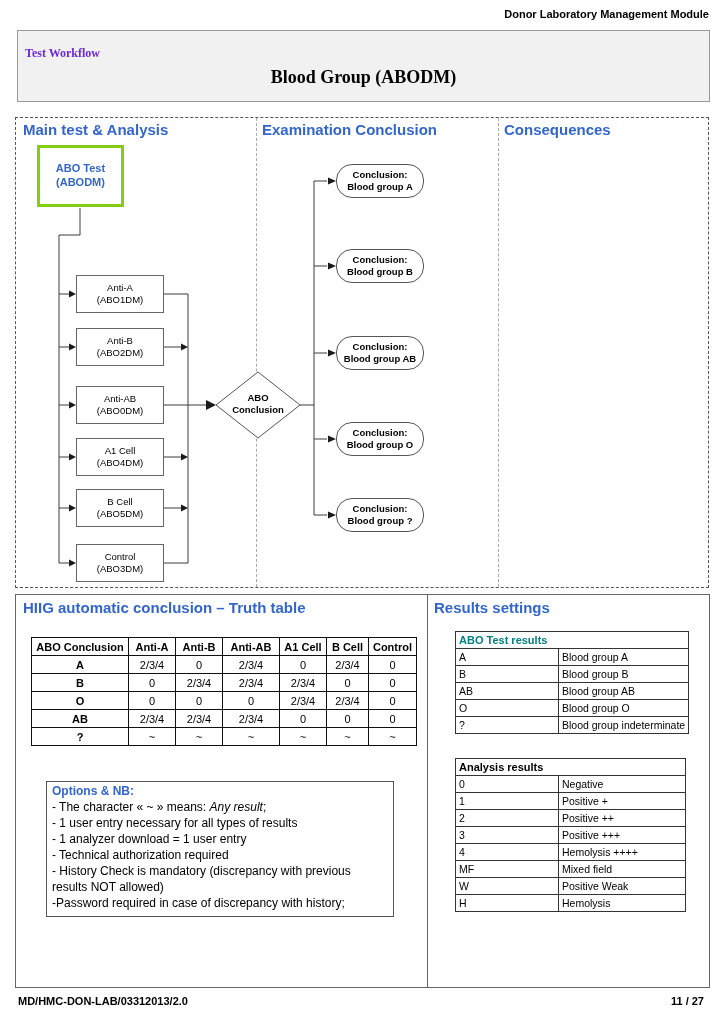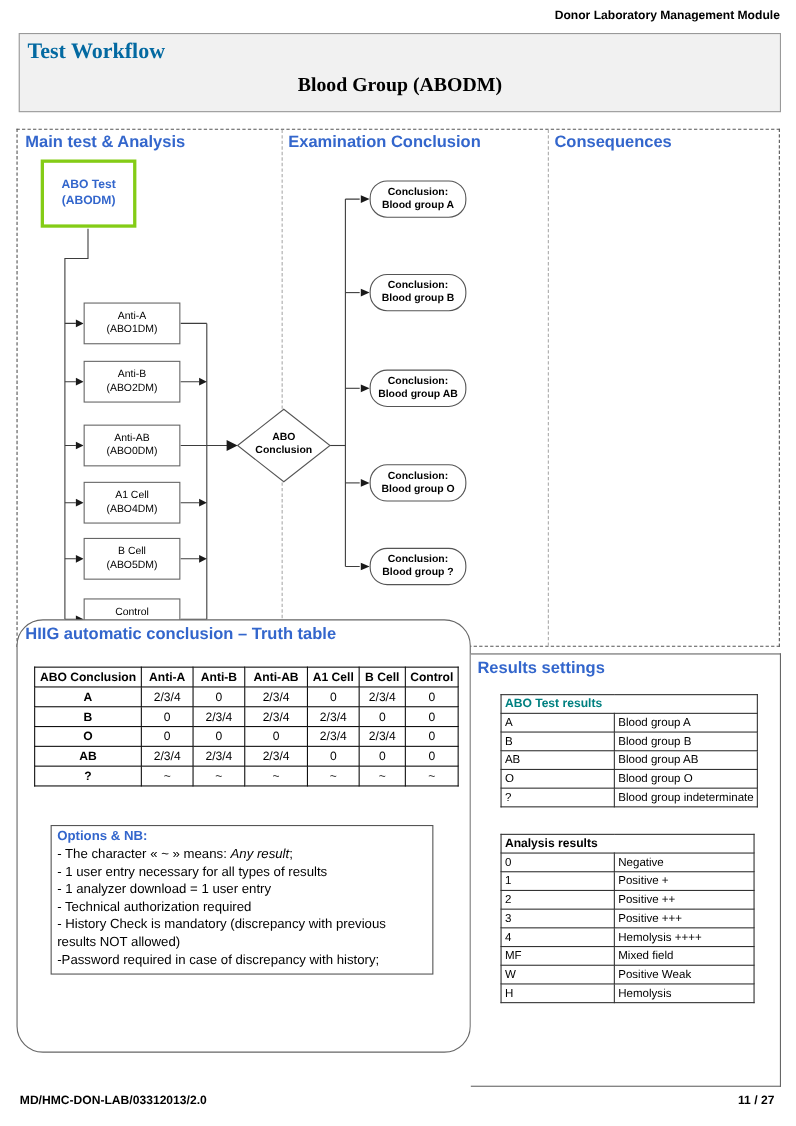--- a/index.html
+++ b/index.html
@@ -7,43 +7,43 @@
        font-family:"Liberation Sans",sans-serif;color:#000;}
   .abs{position:absolute;}
 
   
   .module-hdr{top:8px;right:15px;font-size:11px;font-weight:bold;}
   .footer-ref{top:995px;left:18px;font-size:11px;font-weight:bold;}
   .footer-page{top:995px;right:20px;font-size:11px;font-weight:bold;}
 
   
   .title-box{left:17px;top:30px;width:691px;height:70px;background:#f1f1f1;border:1px solid #999;}
-  .title-main{left:7px;top:5px;font-family:"Liberation Serif",serif;font-weight:bold;
-              font-size:20px;color:#0369a1;}
+  .title-main{left:7px;top:15px;font-family:"Liberation Serif",serif;font-weight:bold;
+              font-size:12px;color:#6d28d9;}
   .title-sub{left:0;top:36px;width:100%;text-align:center;font-family:"Liberation Serif",serif;
              font-weight:bold;font-size:18px;color:#000000;}
 
   
   .flow{left:15px;top:117px;width:692px;height:469px;border:1px dashed #555;}
   .flow .divider{top:0;height:100%;border-left:1px dashed #aaa;width:0;}
   .col-hd{font-size:15px;font-weight:bold;color:#3366cc;top:3px;white-space:nowrap;}
   .flow svg{left:0;top:0;}
   .fbox{box-sizing:border-box;display:flex;flex-direction:column;justify-content:center;
         align-items:center;text-align:center;background:#fff;line-height:1.25;}
   .abo-test{left:21px;top:27px;width:87px;height:62px;border:3px solid #84cc16;
             color:#3366cc;font-weight:bold;font-size:11px;}
   .tbox{left:60px;width:88px;height:38px;border:1px solid #666;font-size:9.5px;}
   .cbox{left:320px;width:88px;height:34px;border:1px solid #555;border-radius:16px;
         font-size:9.5px;font-weight:bold;}
   .diamond-label{left:200px;top:274px;width:84px;text-align:center;font-size:9.5px;
                  font-weight:bold;line-height:1.3;}
 
   
   .sec{box-sizing:border-box;border:1px solid #666;background:#fff;}
-  .sec-left{left:15px;top:563px;width:413px;height:394px;border-radius:24px;}
+  .sec-left{left:15px;top:594px;width:413px;height:394px;}
   .sec-right{left:428px;top:594px;width:282px;height:394px;border-left:none;}
   .sec-hd{font-size:15px;font-weight:bold;color:#3366cc;white-space:nowrap;}
 
   
   .truth{left:15px;top:42px;border-collapse:collapse;table-layout:fixed;}
   .truth th,.truth td{border:1.5px solid #111;text-align:center;padding:1px 2px;
                       font-size:11px;height:15px;overflow:hidden;}
   .truth th{font-weight:bold;}
   .truth td:first-child{font-weight:bold;}
 

